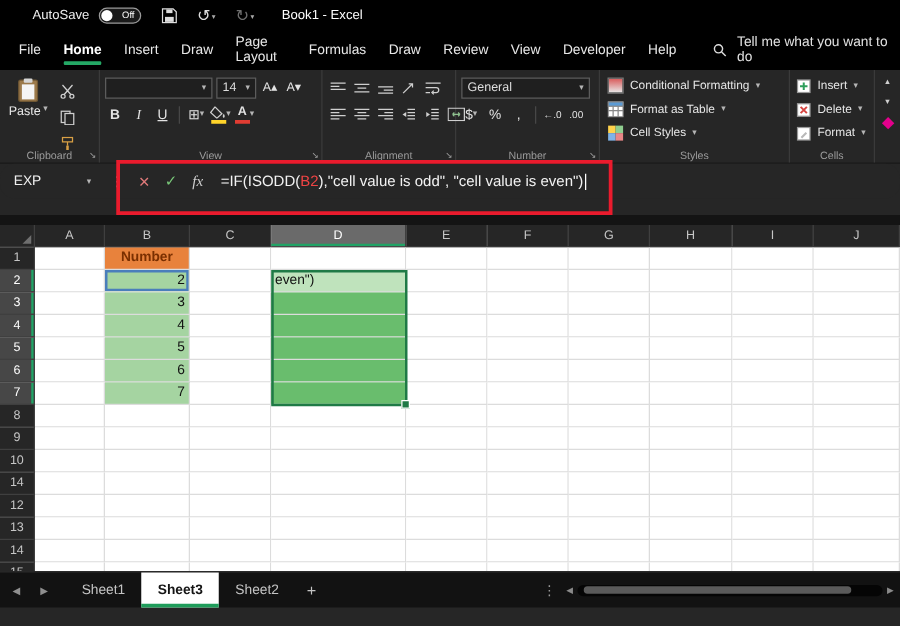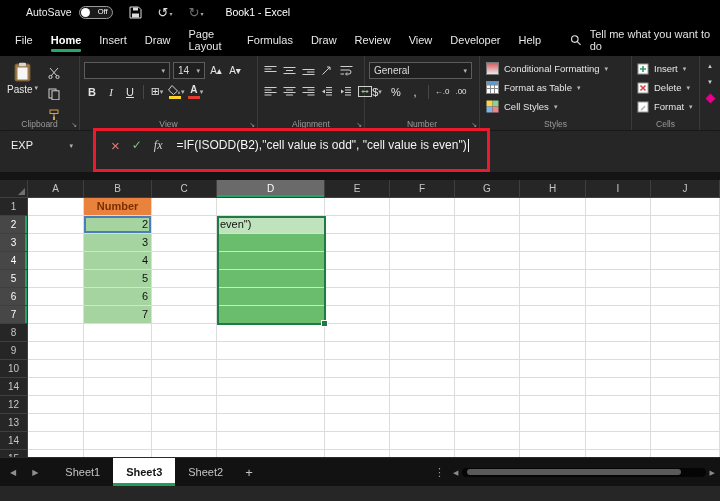--- a/index.html
+++ b/index.html
@@ -61,21 +61,21 @@
   
   .fbar{position:absolute;top:131px;left:0;right:0;height:28px;background:#262626;display:flex;align-items:center;border-radius:12px;}
   .namebox{width:62px;height:24px;margin-left:4px;display:flex;align-items:center;justify-content:space-between;
            padding:0 7px;color:#f0f0f0;font-size:11px;}
   .nb-handle{color:#8a8a8a;font-size:11px;margin-left:8px;}
   .fbar-icons{display:flex;align-items:center;gap:12px;margin-left:12px;}
   .fx-cancel{color:#e07a7a;font-size:15px;line-height:1;}
   .fx-enter{color:#79c879;font-size:12px;line-height:1;}
   .fx-label{color:#d0d0d0;font-style:italic;font-size:12px;font-family:"Liberation Serif",serif;}
   .formula-text{margin-left:14px;font-size:12px;color:#f2f2f2;white-space:pre;}
-  .formula-text .ref{color:#ffffff;text-align:center;}
+  .formula-text .ref{color:#ef4444;text-align:center;}
   .caret{display:inline-block;width:1px;height:13px;background:#fff;vertical-align:middle;margin-left:1px;}
   .gap-strip{position:absolute;top:172px;left:0;right:0;height:8px;background:#141414;}
   .annotation-box{position:absolute;left:93px;top:128px;width:397px;height:44px;border:3px solid #EA1B2D;
                   box-sizing:border-box;z-index:30;pointer-events:none;}
 
   
   .grid{position:absolute;top:180px;left:0;width:720px;height:277px;background:#fff;overflow:hidden;}
   .g-row{display:flex;}
   .g-h{background:#262626;color:#c6c6c6;font-size:10px;display:flex;align-items:center;justify-content:center;
        box-sizing:border-box;border-right:1px solid #3f3f3f;border-bottom:1px solid #3f3f3f;flex:none;height:18px;}

